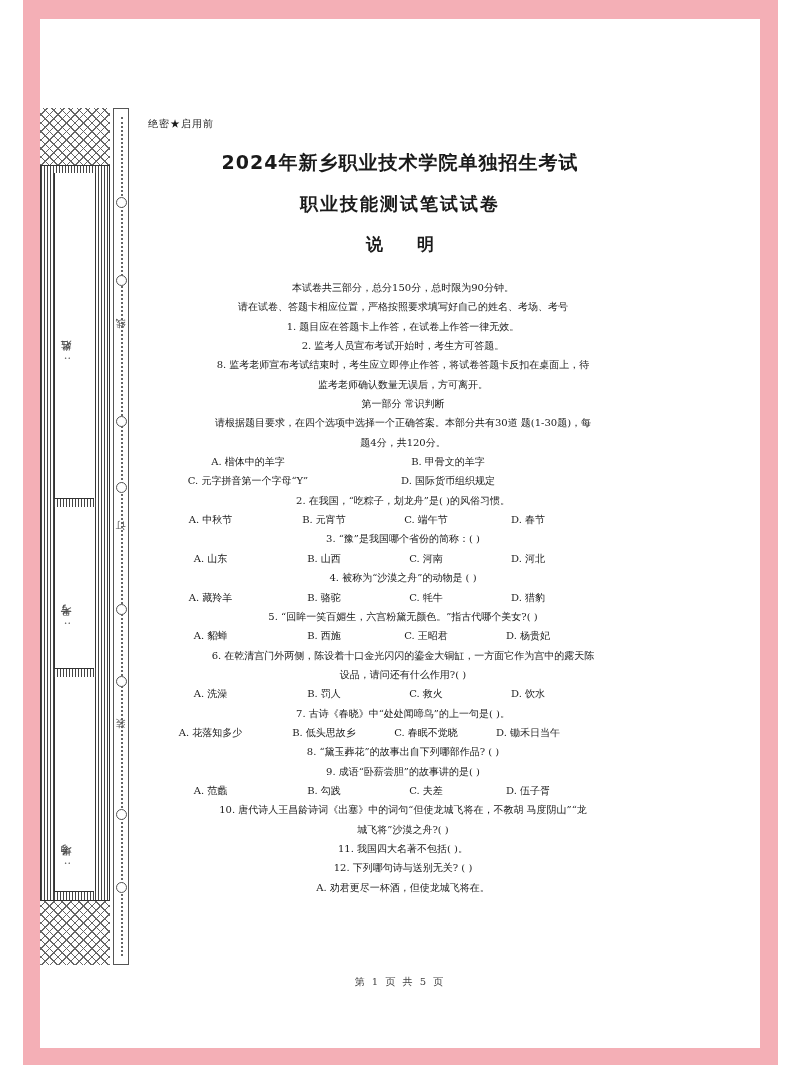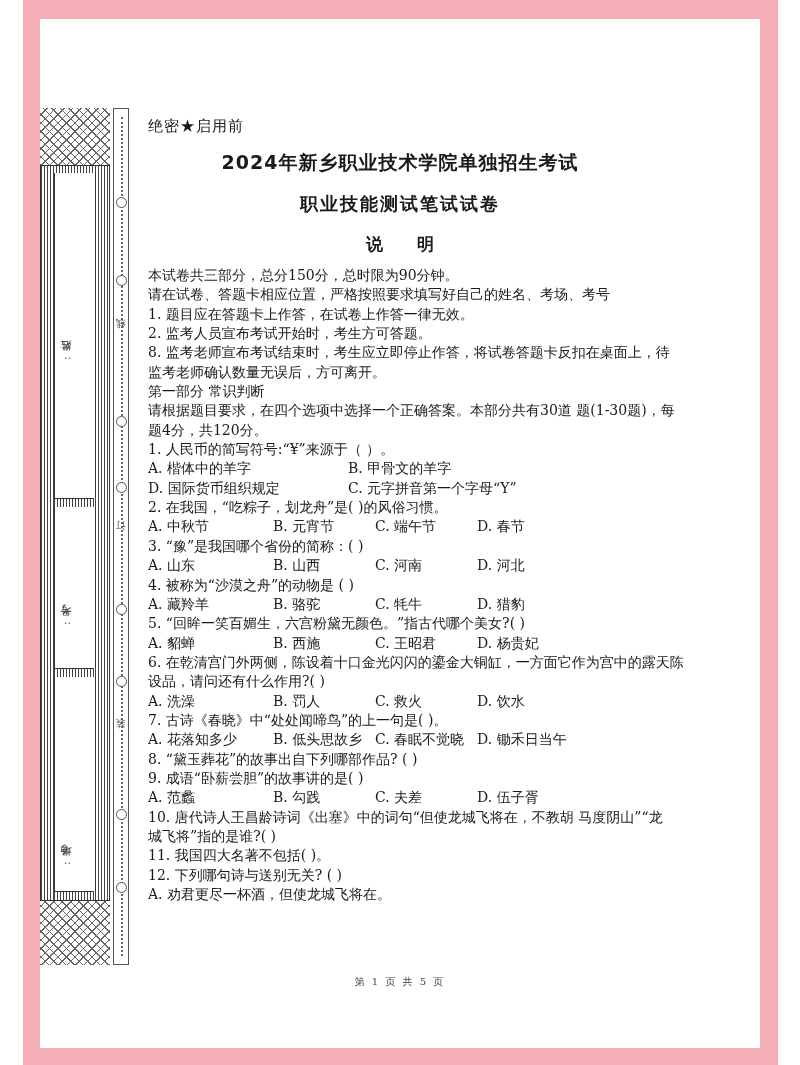--- a/index.html
+++ b/index.html
@@ -57,25 +57,25 @@
   }
   .hole {
     position: absolute; left: 2px; width: 9px; height: 9px; border-radius: 50%;
     border: 1px solid #555; background: #fff;
   }
   .cut-word {
     position: absolute; left: 0px; width: 14px; font-size: 10px; color: #555;
     background: #fff; text-align: center;
     writing-mode: vertical-rl; transform: rotate(180deg);
   }
-  .secret { position: absolute; left: 148px; top: 117px; font-size: 15px; letter-spacing: 1px; }
+  .secret { position: absolute; left: 148px; top: 117px; font-size: 10px; letter-spacing: 1px; }
   .title1 { position: absolute; left: 0; width: 800px; top: 150px; text-align: center; font-size: 19px; font-weight: bold; font-family: "DejaVu Sans", "Liberation Sans", sans-serif; letter-spacing: 1px; }
   .title2 { position: absolute; left: 0; width: 800px; top: 192px; text-align: center; font-size: 18px; font-weight: bold; letter-spacing: 2px; }
   .title3 { position: absolute; left: 0; width: 800px; top: 233px; text-align: center; font-size: 17px; font-weight: bold; letter-spacing: 14px; padding-left: 14px; box-sizing: border-box; }
-  .body-text { position: absolute; left: 148px; top: 266px; width: 510px; font-size: 14px; line-height: 19.35px; }
+  .body-text { position: absolute; left: 148px; top: 278px; width: 510px; font-size: 10px; line-height: 19.35px; text-align: center; }
   .line { white-space: nowrap; }
   .bold { font-weight: normal; }
   .opts { display: flex; }
   .opts span { display: inline-block; width: 76px; white-space: nowrap; }
   .footer { position: absolute; left: 0; width: 800px; top: 975px; text-align: center; font-size: 10px; color: #444; letter-spacing: 2px; }
 </style>
 </head>
 <body>
 
 <div class="frame"></div>
@@ -122,28 +122,27 @@
   <div class="line">本试卷共三部分，总分150分，总时限为90分钟。</div>
   <div class="line">请在试卷、答题卡相应位置，严格按照要求填写好自己的姓名、考场、考号</div>
   <div class="line">1. 题目应在答题卡上作答，在试卷上作答一律无效。</div>
   <div class="line">2. 监考人员宣布考试开始时，考生方可答题。</div>
   <div class="line">8. 监考老师宣布考试结束时，考生应立即停止作答，将试卷答题卡反扣在桌面上，待</div>
   <div class="line">监考老师确认数量无误后，方可离开。</div>
   <div class="line bold">第一部分   常识判断</div>
   <div class="line">请根据题目要求，在四个选项中选择一个正确答案。本部分共有30道 题(1-30题)，每</div>
   <div class="line">题4分，共120分。</div>
 
-  <div class="line">1. 人民币的简写符号:“¥”来源于（    ）。</div>
   <div class="opts">
     <span style="width:200px">A. 楷体中的羊字</span>
     <span style="width:200px">B. 甲骨文的羊字</span>
   </div>
   <div class="opts">
+    <span style="width:200px">C. 元字拼音第一个字母“Y”</span>
     <span style="width:200px">D. 国际货币组织规定</span>
-    <span style="width:200px">C. 元字拼音第一个字母“Y”</span>
   </div>
 
   <div class="line">2. 在我国，“吃粽子，划龙舟”是(    )的风俗习惯。</div>
   <div class="opts">
     <span style="width:125px">A.  中秋节</span>
     <span style="width:102px">B. 元宵节</span>
     <span style="width:102px">C. 端午节</span>
     <span style="width:102px">D.  春节</span>
   </div>
 
@@ -192,21 +191,21 @@
 
   <div class="line">9. 成语“卧薪尝胆”的故事讲的是(    )</div>
   <div class="opts">
     <span style="width:125px">A. 范蠡</span>
     <span style="width:102px">B. 勾践</span>
     <span style="width:102px">C.  夫差</span>
     <span style="width:102px">D. 伍子胥</span>
   </div>
 
   <div class="line">10. 唐代诗人王昌龄诗词《出塞》中的词句“但使龙城飞将在，不教胡 马度阴山”“龙</div>
-  <div class="line">城飞将”指的是谁?(    )</div>
+  <div class="line">城飞将”沙漠之舟?(    )</div>
 
   <div class="line">11. 我国四大名著不包括(    )。</div>
 
   <div class="line">12. 下列哪句诗与送别无关? (    )</div>
   <div class="line">A. 劝君更尽一杯酒，但使龙城飞将在。</div>
 </div>
 
 <div class="footer">第 1 页 共 5 页</div>
 
 </body></html>

